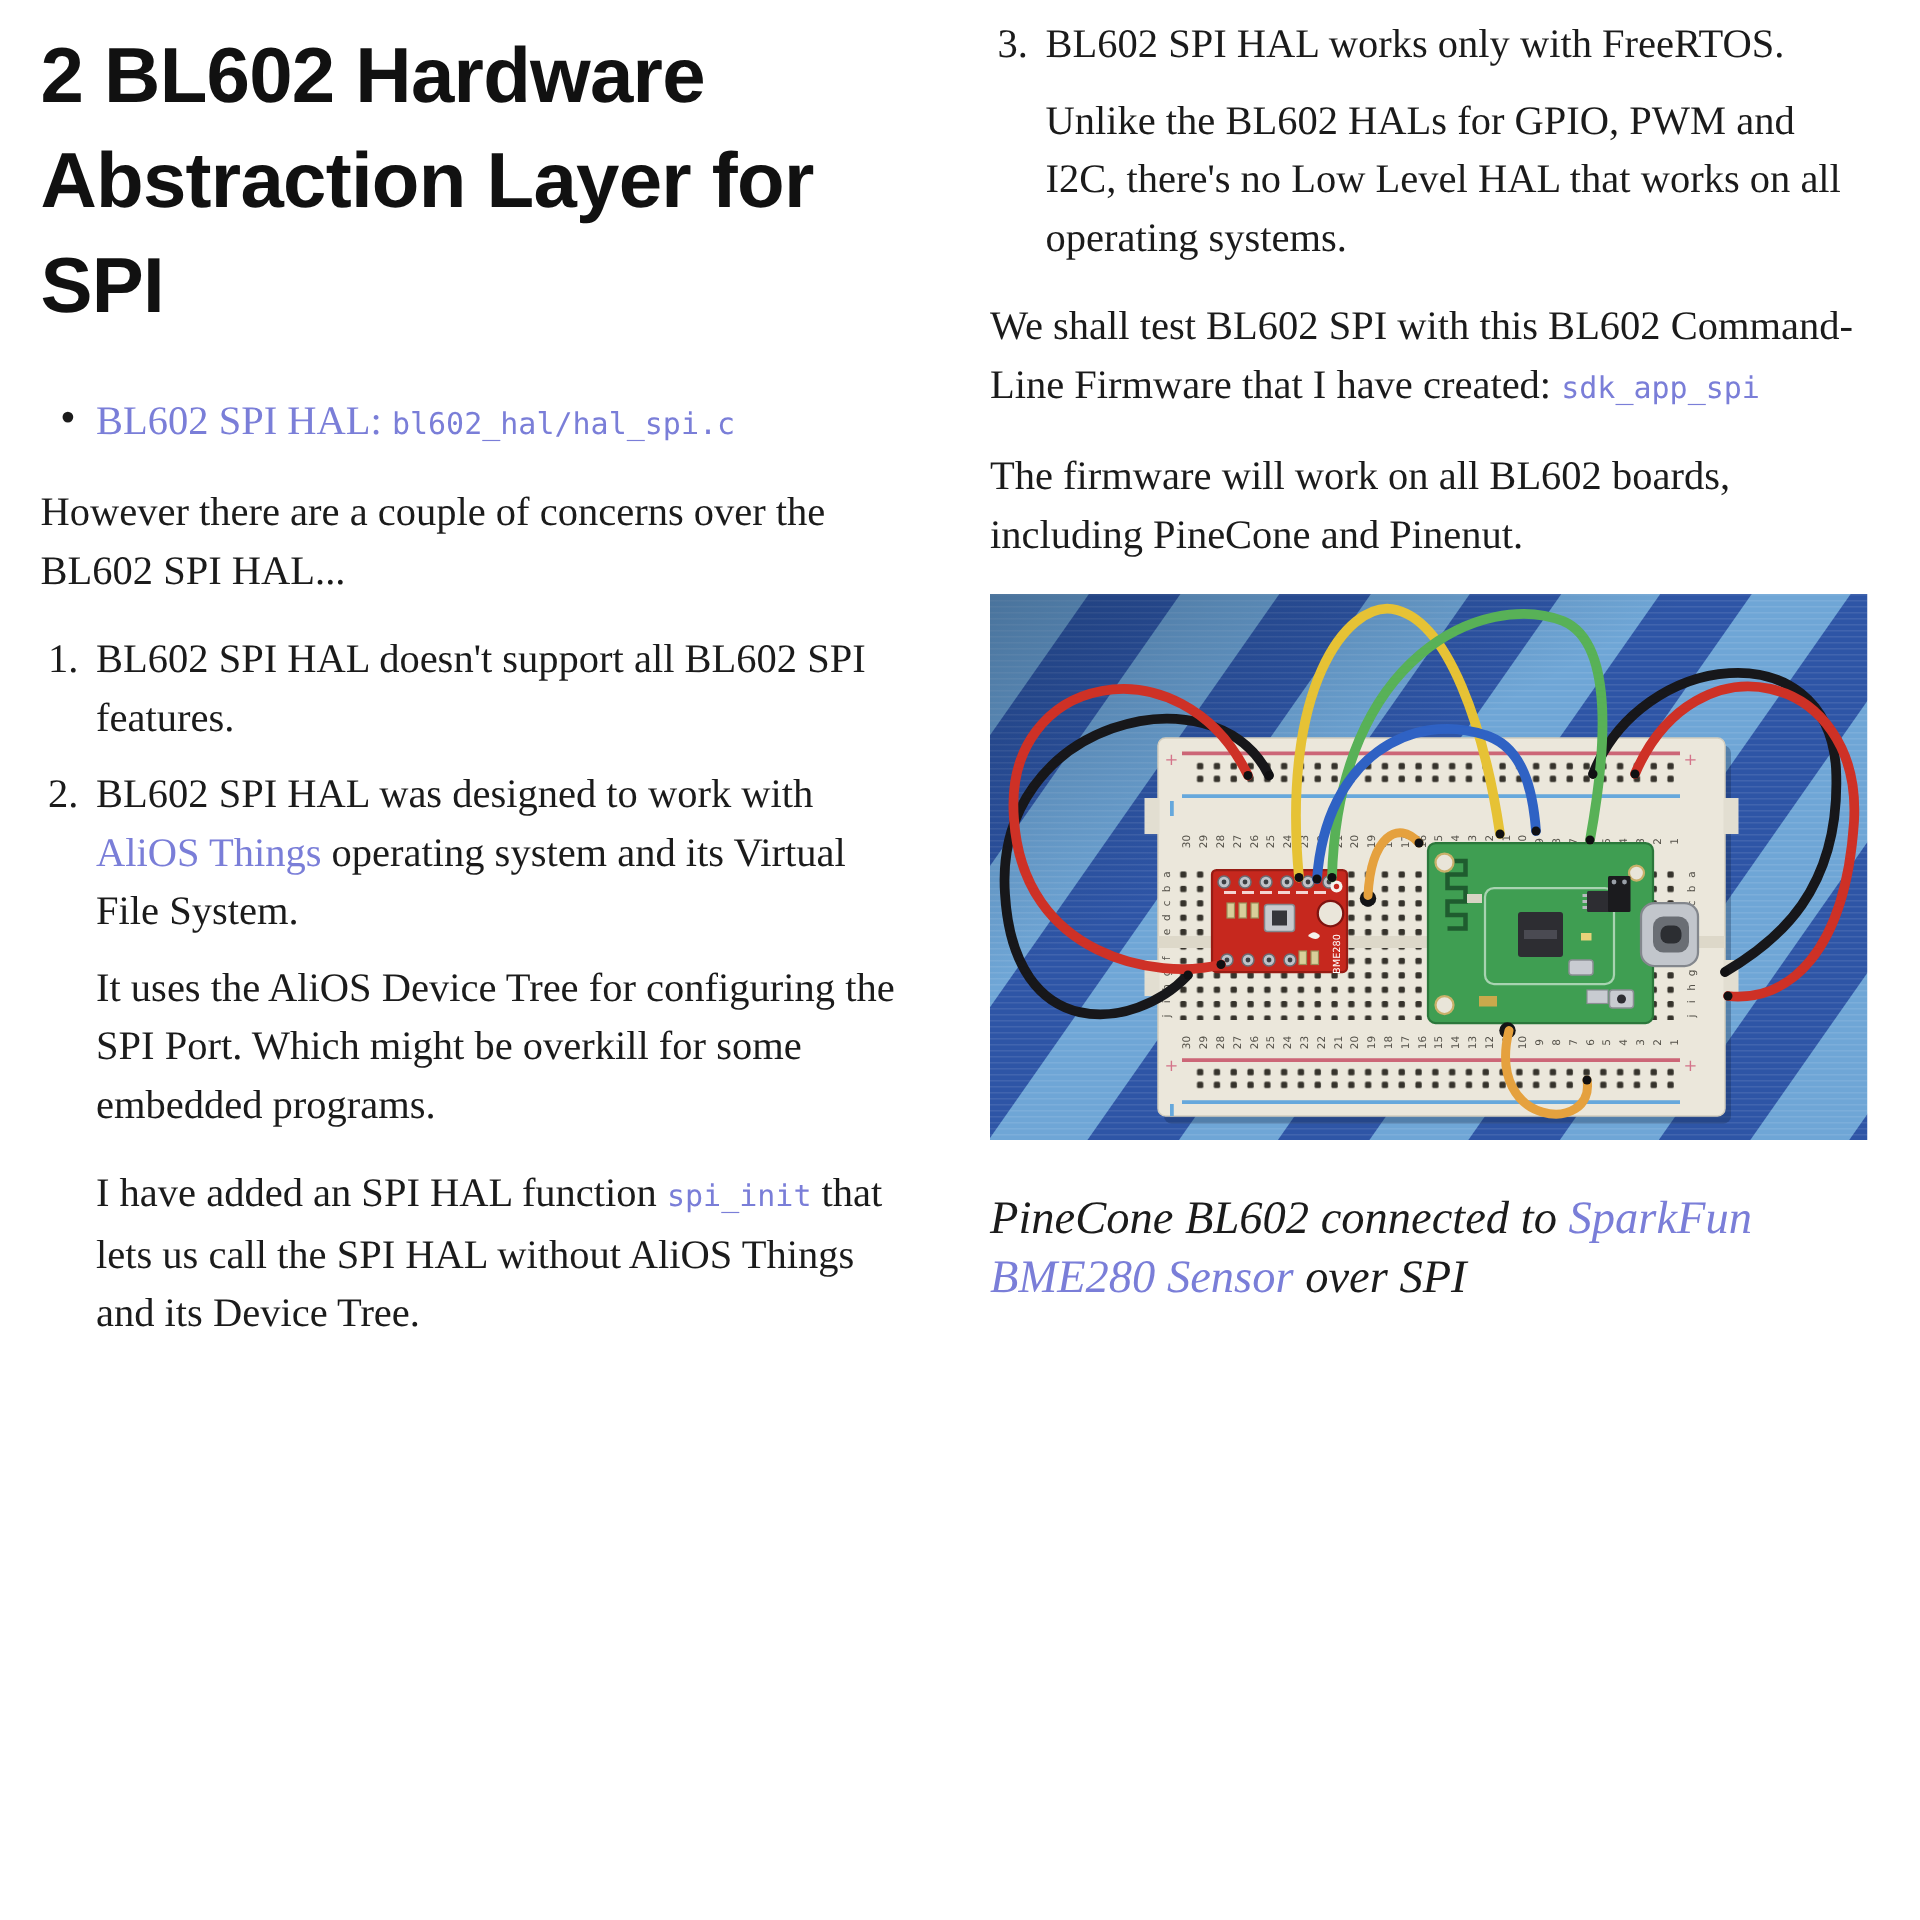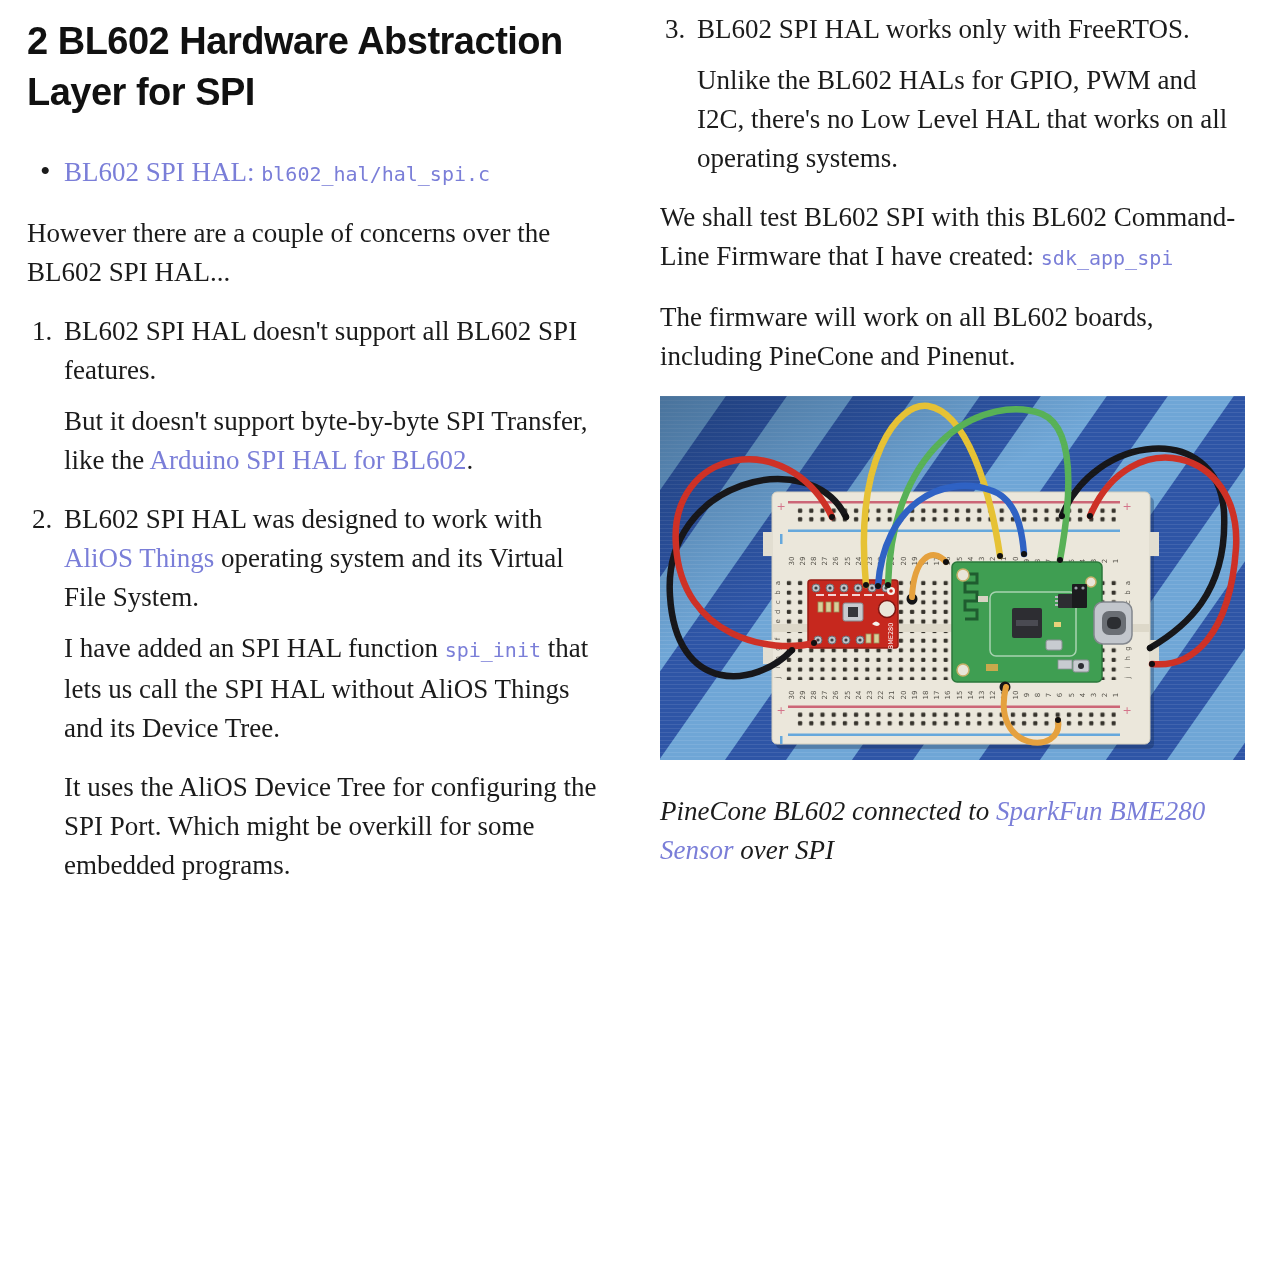--- a/index.html
+++ b/index.html
@@ -9,52 +9,51 @@
   html,body{margin:0;padding:0;background:#ffffff;}
   body{
     width:1280px;height:1280px;overflow:hidden;
     font-family:"Liberation Serif","DejaVu Serif",serif;
     color:var(--text);
   }
   .wrap{display:flex;gap:48px;padding:10px 27px 0 27px;}
   .col{width:585px;flex:0 0 585px;}
   h2{
     font-family:"Liberation Sans","DejaVu Sans",sans-serif;
-    font-size:38px;line-height:1.35;font-weight:700;color:#111;
+    font-size:52px;line-height:1.35;font-weight:700;color:#111;
     letter-spacing:-0.5px;margin:6px 0 34px 0;
   }
   .blk{font-size:27px;line-height:39px;margin:0 0 20px 0;}
   .indent{padding-left:37px;}
   .oli{position:relative;padding-left:37px;margin-bottom:12px;}
   .oli .num{position:absolute;left:5px;top:0;}
   .bullet{position:relative;padding-left:37px;}
   .bullet .marker{position:absolute;left:13px;top:-2px;font-size:30px;}
   .b{font-weight:400;}
   .i{font-style:italic;}
   a{color:var(--link);text-decoration:none;}
   .code{font-family:"DejaVu Sans Mono","Liberation Mono",monospace;font-size:20px;}
   figure{margin:6px 0 0 0;}
   figure svg{display:block;}
-  figcaption{font-size:27px;line-height:39px;font-style:italic;margin-top:32px;}
+  figcaption{font-size:31px;line-height:39px;font-style:italic;margin-top:32px;}
 </style>
 </head>
 <body>
 
 <div class="wrap">
 
   <div class="col">
     <h2>2 BL602 Hardware Abstraction Layer for SPI</h2>
     <div>
         <div class="blk bullet"><span class="marker">•</span><a href="#" class="b">BL602 SPI HAL:</a><span> </span><a href="#" class="code">bl602_hal/hal_spi.c</a></div>
         <p class="blk"><span>However there are a couple of concerns over the BL602 SPI HAL...</span></p>
         <div class="blk oli"><span class="num">1.</span><span class="b">BL602 SPI HAL doesn't support all BL602 SPI features</span><span>.</span></div>
-        <p class="blk indent"><span>But it </span><span class="b">doesn't support byte-by-byte SPI Transfer</span><span>, like the </span><a href="#" class="b">Arduino SPI HAL for BL602</a><span>.</span></p>
         <div class="blk oli"><span class="num">2.</span><span class="b">BL602 SPI HAL was designed to work with</span><span> </span><a href="#" class="b">AliOS Things</a><span> operating system and its Virtual File System.</span></div>
+        <p class="blk indent"><span>It uses the AliOS Device Tree for configuring the SPI Port. Which might be overkill for some embedded programs.</span></p>
         <p class="blk indent"><span>I have added an SPI HAL function </span><a href="#" class="code">spi_init</a><span> that lets us </span><span class="b">call the SPI HAL without AliOS Things</span><span> and its Device Tree.</span></p>
-        <p class="blk indent"><span>It uses the AliOS Device Tree for configuring the SPI Port. Which might be overkill for some embedded programs.</span></p>
       </div>
   </div>
 
   <div class="col">
     <div>
         <div class="blk oli"><span class="num">3.</span><span class="b">BL602 SPI HAL works only with FreeRTOS</span><span>.</span></div>
         <p class="blk indent"><span>Unlike the BL602 HALs for GPIO, PWM and I2C, there's no Low Level HAL that works on all operating systems.</span></p>
         <p class="blk"><span>We shall test BL602 SPI with this BL602 Command-Line Firmware that I have created: </span><a href="#" class="code">sdk_app_spi</a></p>
         <p class="blk"><span>The firmware will work on </span><span class="b">all BL602 boards,</span><span> including PineCone and Pinenut.</span></p>
       </div>

